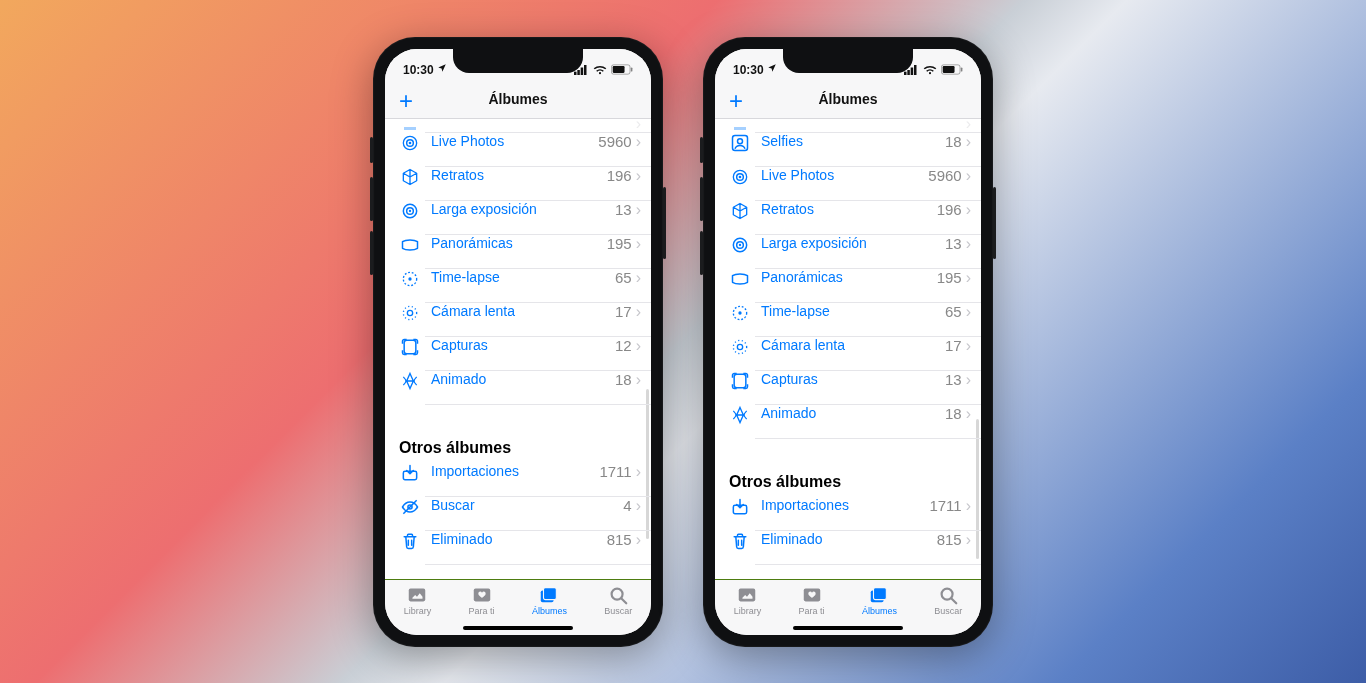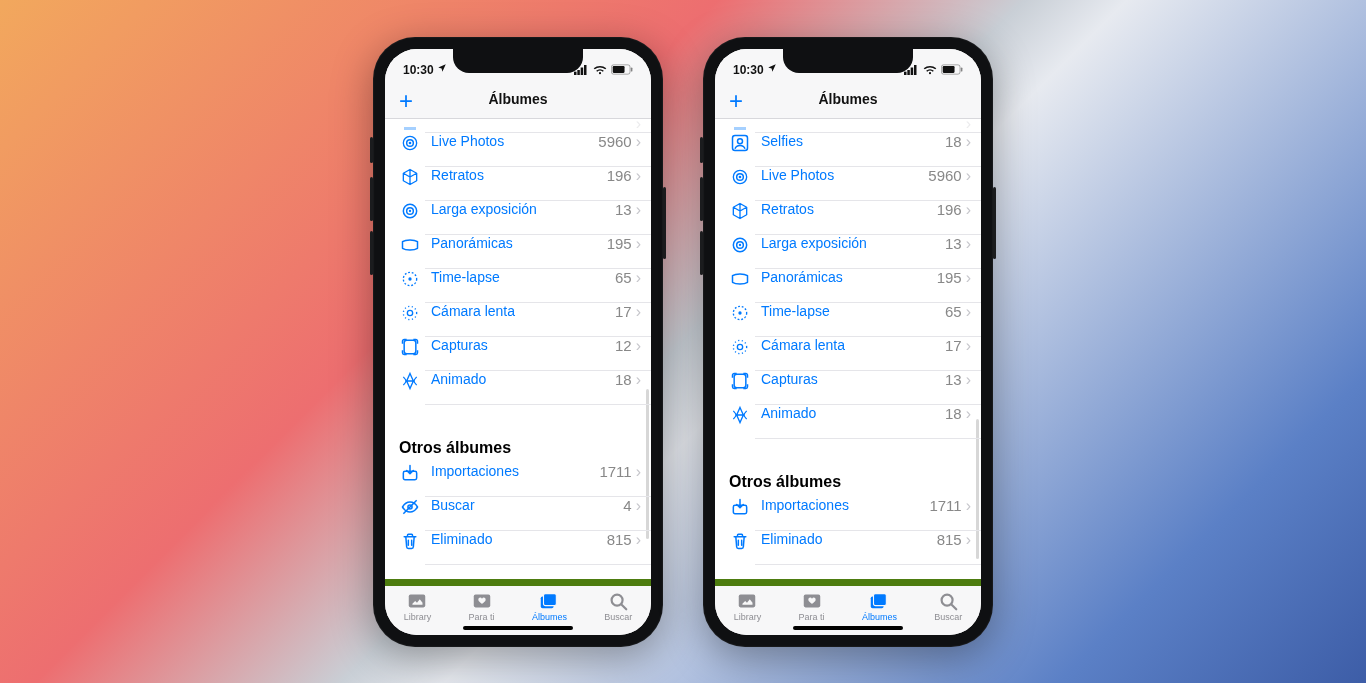--- a/index.html
+++ b/index.html
@@ -86,21 +86,21 @@
   .row .icon { width:22px; display:flex; justify-content:center; color:#007aff; }
   .row .label { margin-left:10px; font-size:14px; color:#007aff; flex:1; }
   .row .count { font-size:15px; color:#888; margin-right:4px;}
   .row .chev { color:#c7c7cc; font-size:16px; margin-right:10px;}
   .section-header {
     font-size:16px; font-weight:700; color:#000;
     padding: 34px 14px 6px;
   }
   .tab-bar {
     height:56px;
-    border-top:7px solid #4d7c0f;
+    border-top:1px solid #4d7c0f;
     background:#f7f7f8f2;
     display:flex;
     justify-content:space-around;
     align-items:flex-start;
     padding-top:4px;
   }
   .tab { display:flex; flex-direction:column; align-items:center; font-size:9px; color:#8e8e93; }
   .tab.active { color:#007aff; }
   .tab .ticon { height:22px; display:flex; align-items:center; justify-content:center;}
   .home-ind { position:absolute; bottom:5px; left:50%; transform:translateX(-50%); width:110px; height:4px; border-radius:3px; background:#000; z-index:60;}

